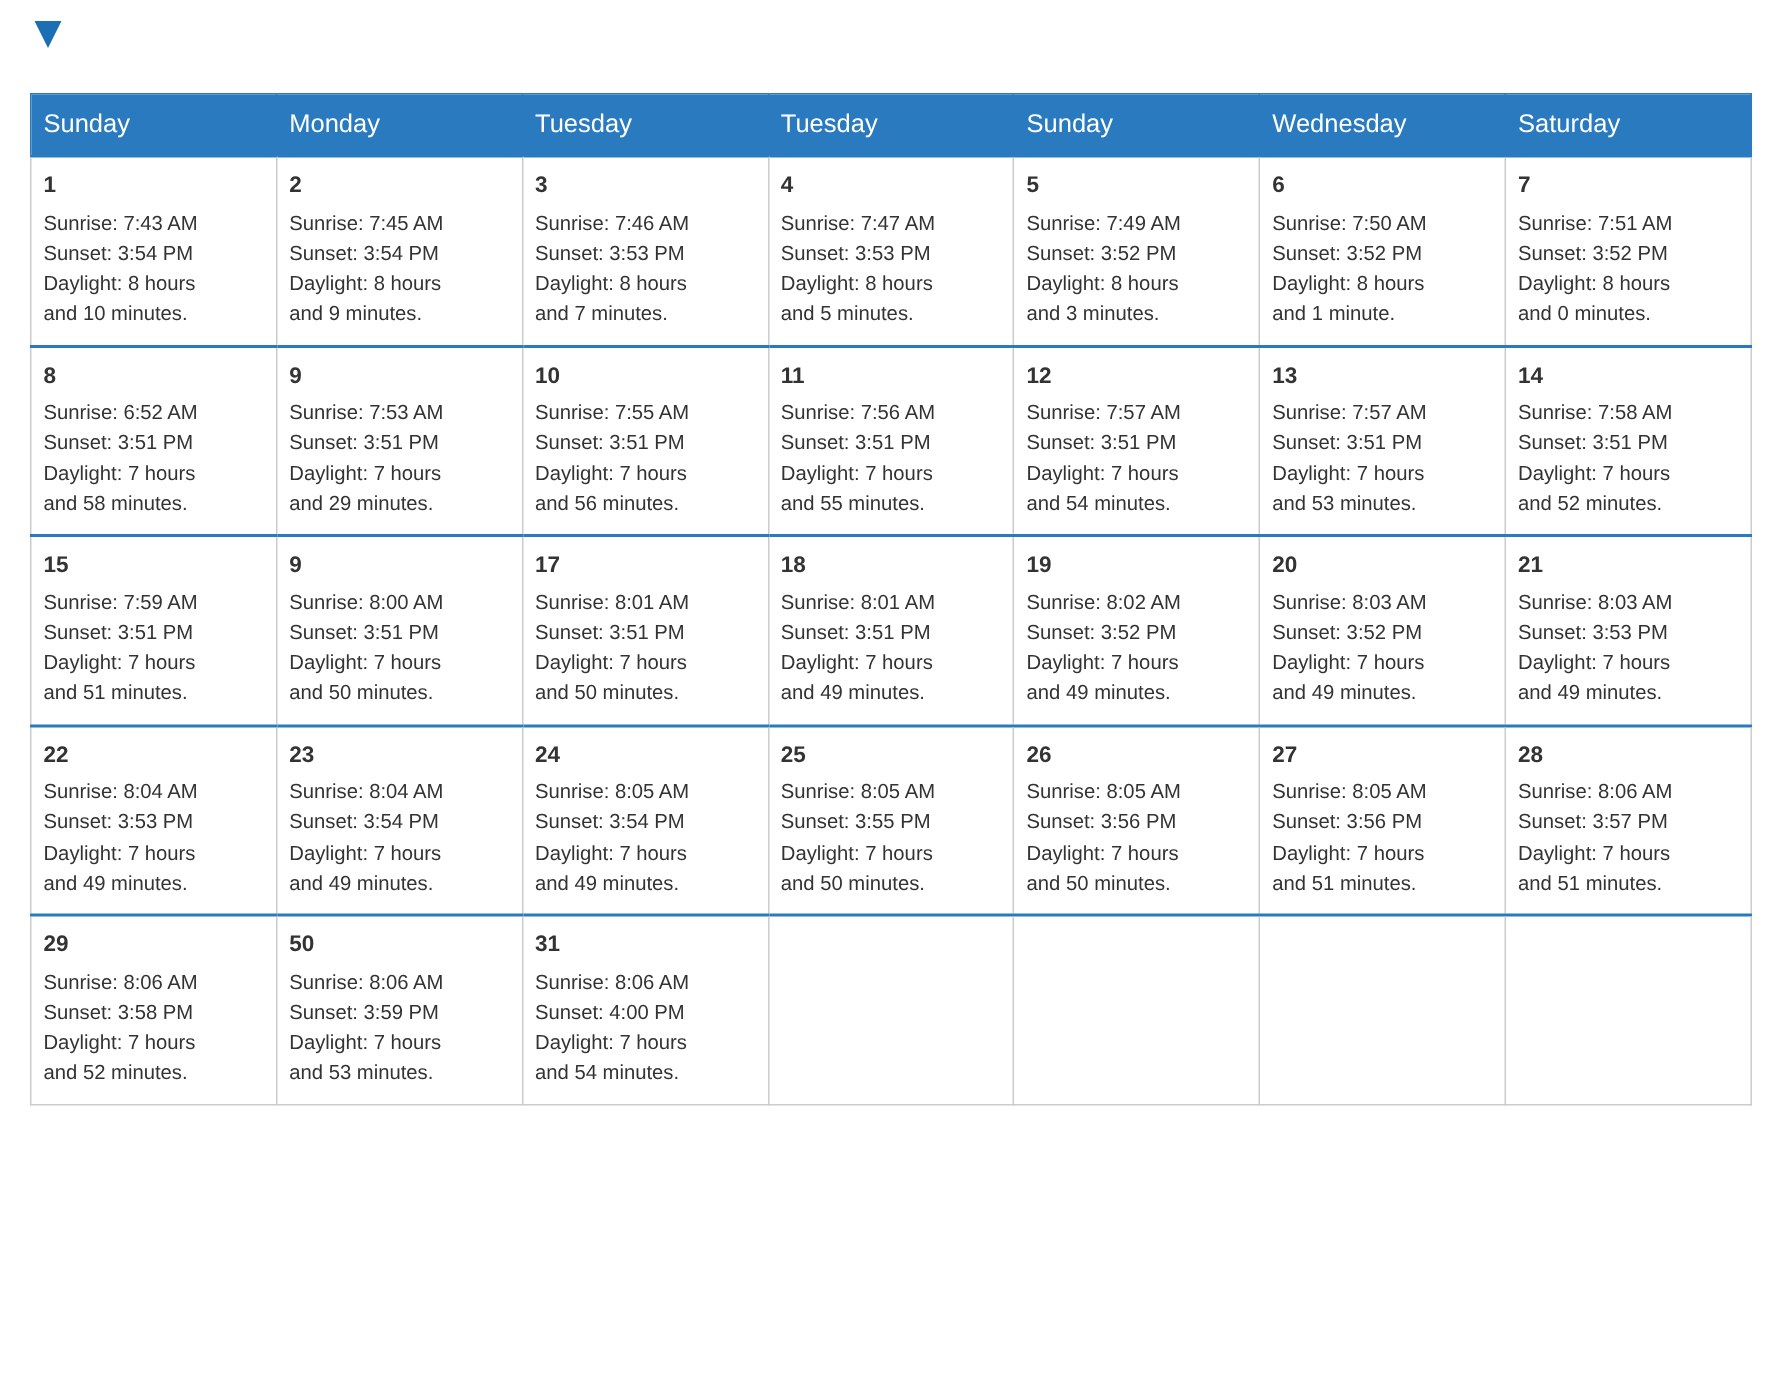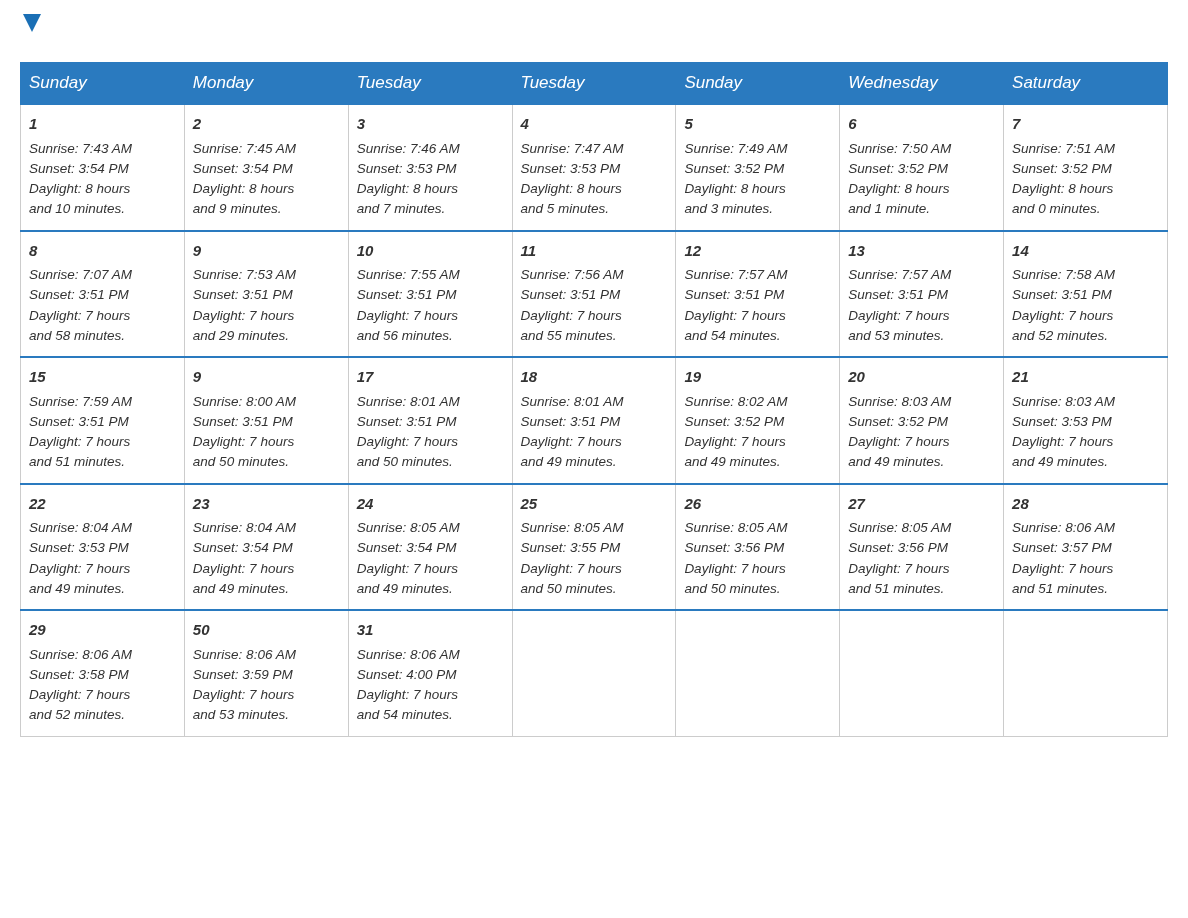--- a/index.html
+++ b/index.html
@@ -32,21 +32,20 @@
     }
     .location {
       font-size: 22px;
       color: #555;
       margin-top: 4px;
     }
     .calendar {
       width: 100%;
       border-collapse: collapse;
       margin-top: 26px;
-      font-style: italic;
     }
     .calendar th {
       background: #2a7abf;
       color: #fff;
       font-size: 17px;
       font-weight: normal;
       padding: 10px 8px;
       text-align: left;
       border: 1px solid #2a7abf;
     }
@@ -130,21 +129,21 @@
   <tr>
         <td><span class="day-num">1</span><span>Sunrise: 7:43 AM</span><br><span>Sunset: 3:54 PM</span><br><span>Daylight: 8 hours</span><br><span>and 10 minutes.</span></td>
         <td><span class="day-num">2</span><span>Sunrise: 7:45 AM</span><br><span>Sunset: 3:54 PM</span><br><span>Daylight: 8 hours</span><br><span>and 9 minutes.</span></td>
         <td><span class="day-num">3</span><span>Sunrise: 7:46 AM</span><br><span>Sunset: 3:53 PM</span><br><span>Daylight: 8 hours</span><br><span>and 7 minutes.</span></td>
         <td><span class="day-num">4</span><span>Sunrise: 7:47 AM</span><br><span>Sunset: 3:53 PM</span><br><span>Daylight: 8 hours</span><br><span>and 5 minutes.</span></td>
         <td><span class="day-num">5</span><span>Sunrise: 7:49 AM</span><br><span>Sunset: 3:52 PM</span><br><span>Daylight: 8 hours</span><br><span>and 3 minutes.</span></td>
         <td><span class="day-num">6</span><span>Sunrise: 7:50 AM</span><br><span>Sunset: 3:52 PM</span><br><span>Daylight: 8 hours</span><br><span>and 1 minute.</span></td>
         <td><span class="day-num">7</span><span>Sunrise: 7:51 AM</span><br><span>Sunset: 3:52 PM</span><br><span>Daylight: 8 hours</span><br><span>and 0 minutes.</span></td>
       </tr>
       <tr>
-        <td><span class="day-num">8</span><span>Sunrise: 7:07 AM</span><br><span>Sunset: 3:51 PM</span><br><span>Daylight: 7 hours</span><br><span>and 58 minutes.</span></td>
+        <td><span class="day-num">8</span><span>Sunrise: 6:52 AM</span><br><span>Sunset: 3:51 PM</span><br><span>Daylight: 7 hours</span><br><span>and 58 minutes.</span></td>
         <td><span class="day-num">9</span><span>Sunrise: 7:53 AM</span><br><span>Sunset: 3:51 PM</span><br><span>Daylight: 7 hours</span><br><span>and 29 minutes.</span></td>
         <td><span class="day-num">10</span><span>Sunrise: 7:55 AM</span><br><span>Sunset: 3:51 PM</span><br><span>Daylight: 7 hours</span><br><span>and 56 minutes.</span></td>
         <td><span class="day-num">11</span><span>Sunrise: 7:56 AM</span><br><span>Sunset: 3:51 PM</span><br><span>Daylight: 7 hours</span><br><span>and 55 minutes.</span></td>
         <td><span class="day-num">12</span><span>Sunrise: 7:57 AM</span><br><span>Sunset: 3:51 PM</span><br><span>Daylight: 7 hours</span><br><span>and 54 minutes.</span></td>
         <td><span class="day-num">13</span><span>Sunrise: 7:57 AM</span><br><span>Sunset: 3:51 PM</span><br><span>Daylight: 7 hours</span><br><span>and 53 minutes.</span></td>
         <td><span class="day-num">14</span><span>Sunrise: 7:58 AM</span><br><span>Sunset: 3:51 PM</span><br><span>Daylight: 7 hours</span><br><span>and 52 minutes.</span></td>
       </tr>
       <tr>
         <td><span class="day-num">15</span><span>Sunrise: 7:59 AM</span><br><span>Sunset: 3:51 PM</span><br><span>Daylight: 7 hours</span><br><span>and 51 minutes.</span></td>
         <td><span class="day-num">9</span><span>Sunrise: 8:00 AM</span><br><span>Sunset: 3:51 PM</span><br><span>Daylight: 7 hours</span><br><span>and 50 minutes.</span></td>

